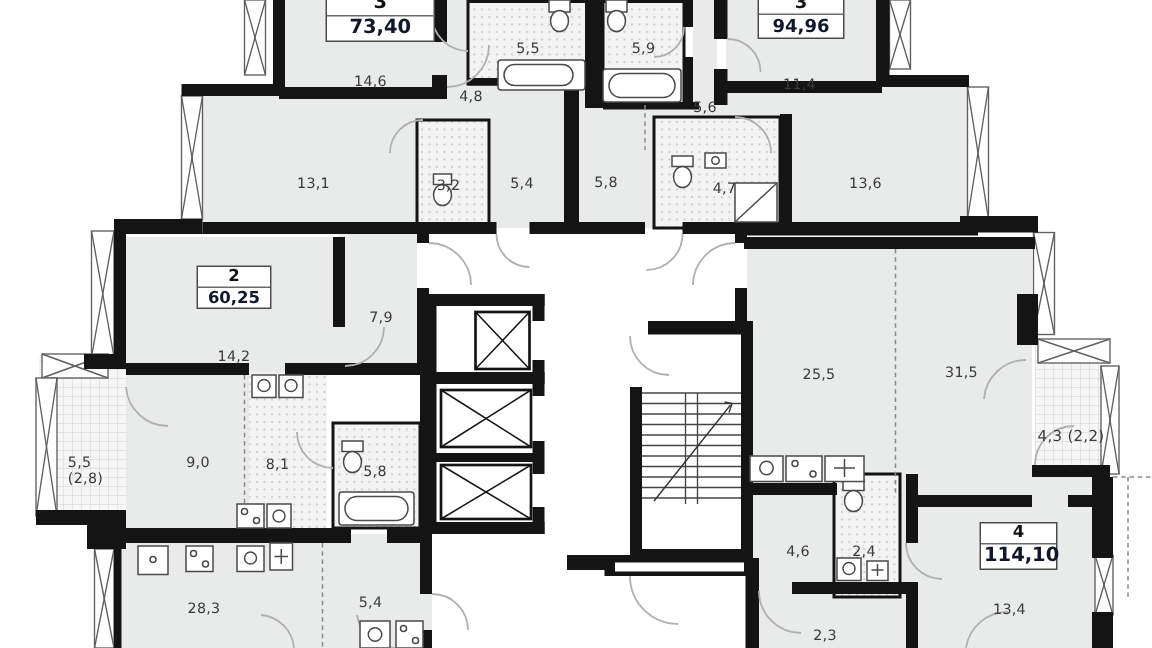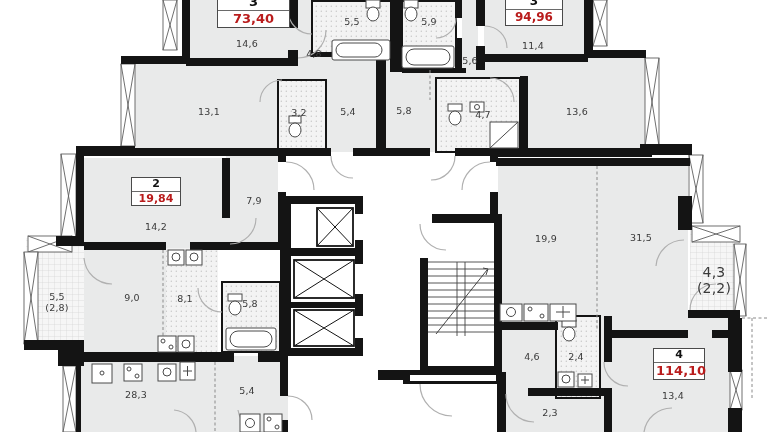--- a/index.html
+++ b/index.html
@@ -1,25 +1,25 @@
 <!DOCTYPE html>
 <html><head>
 <meta charset="utf-8">
 <style>
   html,body{margin:0;padding:0;background:#ffffff;}
   .stage{position:relative;width:768px;height:432px;background:#ffffff;overflow:hidden;
          font-family:"DejaVu Sans","Liberation Sans",sans-serif;}
   .stage svg{position:absolute;left:0;top:0;}
   .room-label{position:absolute;transform:translate(-50%,-50%);font-size:9.5px;color:#3a3a3a;
-              white-space:pre-line;text-align:center;line-height:1.15;letter-spacing:0.2px;}
-  .room-label.small{font-size:14px;}
+              white-space:pre-line;text-align:left;line-height:1.15;letter-spacing:0.2px;margin-top:12px;}
+  .room-label.small{font-size:10px;}
   .apt-box{position:absolute;background:#ffffff;border:1.3px solid #4a4a4a;text-align:center;
            box-sizing:border-box;}
   .apt-rooms{font-weight:bold;color:#111;border-bottom:1px solid #6a6a6a;padding:0 2px;line-height:1.15;}
-  .apt-area{font-weight:bold;color:#b91c1c;padding:0 2px;line-height:1.25;}
+  .apt-area{font-weight:bold;color:#0f172a;padding:0 2px;line-height:1.25;}
 </style>
 </head>
 <body>
 
 <div class="stage">
 <svg width="768" height="432" viewBox="0 0 768 432">
   <defs>
     <pattern id="dots" width="5" height="5" patternUnits="userSpaceOnUse">
       <rect width="5" height="5" fill="#f3f3f3"></rect>
           <circle cx="1.3" cy="1.3" r="0.7" fill="#c6c6c6"></circle>
@@ -397,21 +397,21 @@
 <div class="room-label" style="left:533px;top:46px">11,4</div>
 <div class="room-label" style="left:470px;top:61px">5,6</div>
 <div class="room-label" style="left:209px;top:112px">13,1</div>
 <div class="room-label" style="left:299px;top:113px">3,2</div>
 <div class="room-label" style="left:348px;top:112px">5,4</div>
 <div class="room-label" style="left:404px;top:111px">5,8</div>
 <div class="room-label" style="left:483px;top:115px">4,7</div>
 <div class="room-label" style="left:577px;top:112px">13,6</div>
 <div class="room-label" style="left:156px;top:227px">14,2</div>
 <div class="room-label" style="left:254px;top:201px">7,9</div>
-<div class="room-label" style="left:546px;top:239px">19,9</div>
+<div class="room-label" style="left:546px;top:239px">25,5</div>
 <div class="room-label" style="left:641px;top:238px">31,5</div>
 <div class="room-label" style="left:57px;top:303px">5,5
 (2,8)</div>
 <div class="room-label" style="left:132px;top:298px">9,0</div>
 <div class="room-label" style="left:185px;top:299px">8,1</div>
 <div class="room-label" style="left:250px;top:304px">5,8</div>
 <div class="room-label small" style="left:714px;top:280px">4,3 (2,2)</div>
 <div class="room-label" style="left:532px;top:357px">4,6</div>
 <div class="room-label" style="left:576px;top:357px">2,4</div>
 <div class="room-label" style="left:136px;top:395px">28,3</div>
@@ -422,19 +422,19 @@
 <div class="apt-box" style="left:217px;top:-6px;width:73px">
   <div class="apt-rooms" style="font-size:13px">3</div>
   <div class="apt-area" style="font-size:13px">73,40</div>
 </div>
 <div class="apt-box" style="left:505px;top:-6px;width:58px">
   <div class="apt-rooms" style="font-size:12px">3</div>
   <div class="apt-area" style="font-size:12px">94,96</div>
 </div>
 <div class="apt-box" style="left:131px;top:177px;width:50px">
   <div class="apt-rooms" style="font-size:11px">2</div>
-  <div class="apt-area" style="font-size:11px">19,84</div>
+  <div class="apt-area" style="font-size:11px">60,25</div>
 </div>
 <div class="apt-box" style="left:653px;top:348px;width:52px">
   <div class="apt-rooms" style="font-size:11px">4</div>
   <div class="apt-area" style="font-size:13px">114,10</div>
 </div>
 </div>
 
 </body></html>

